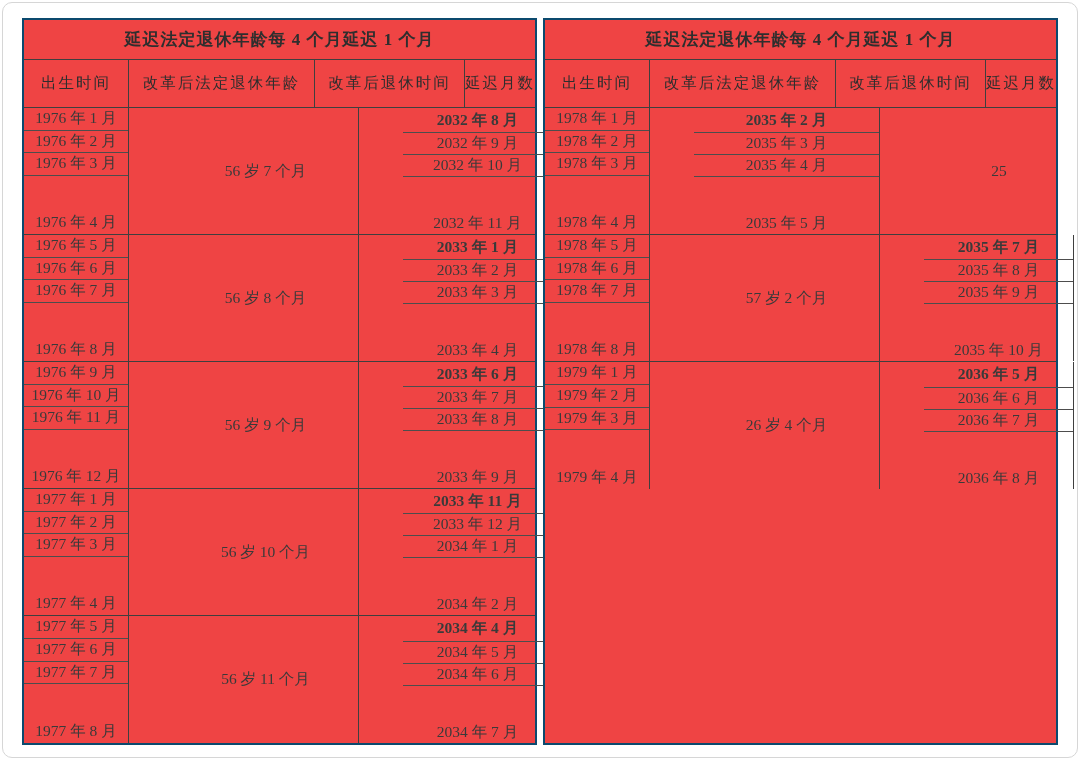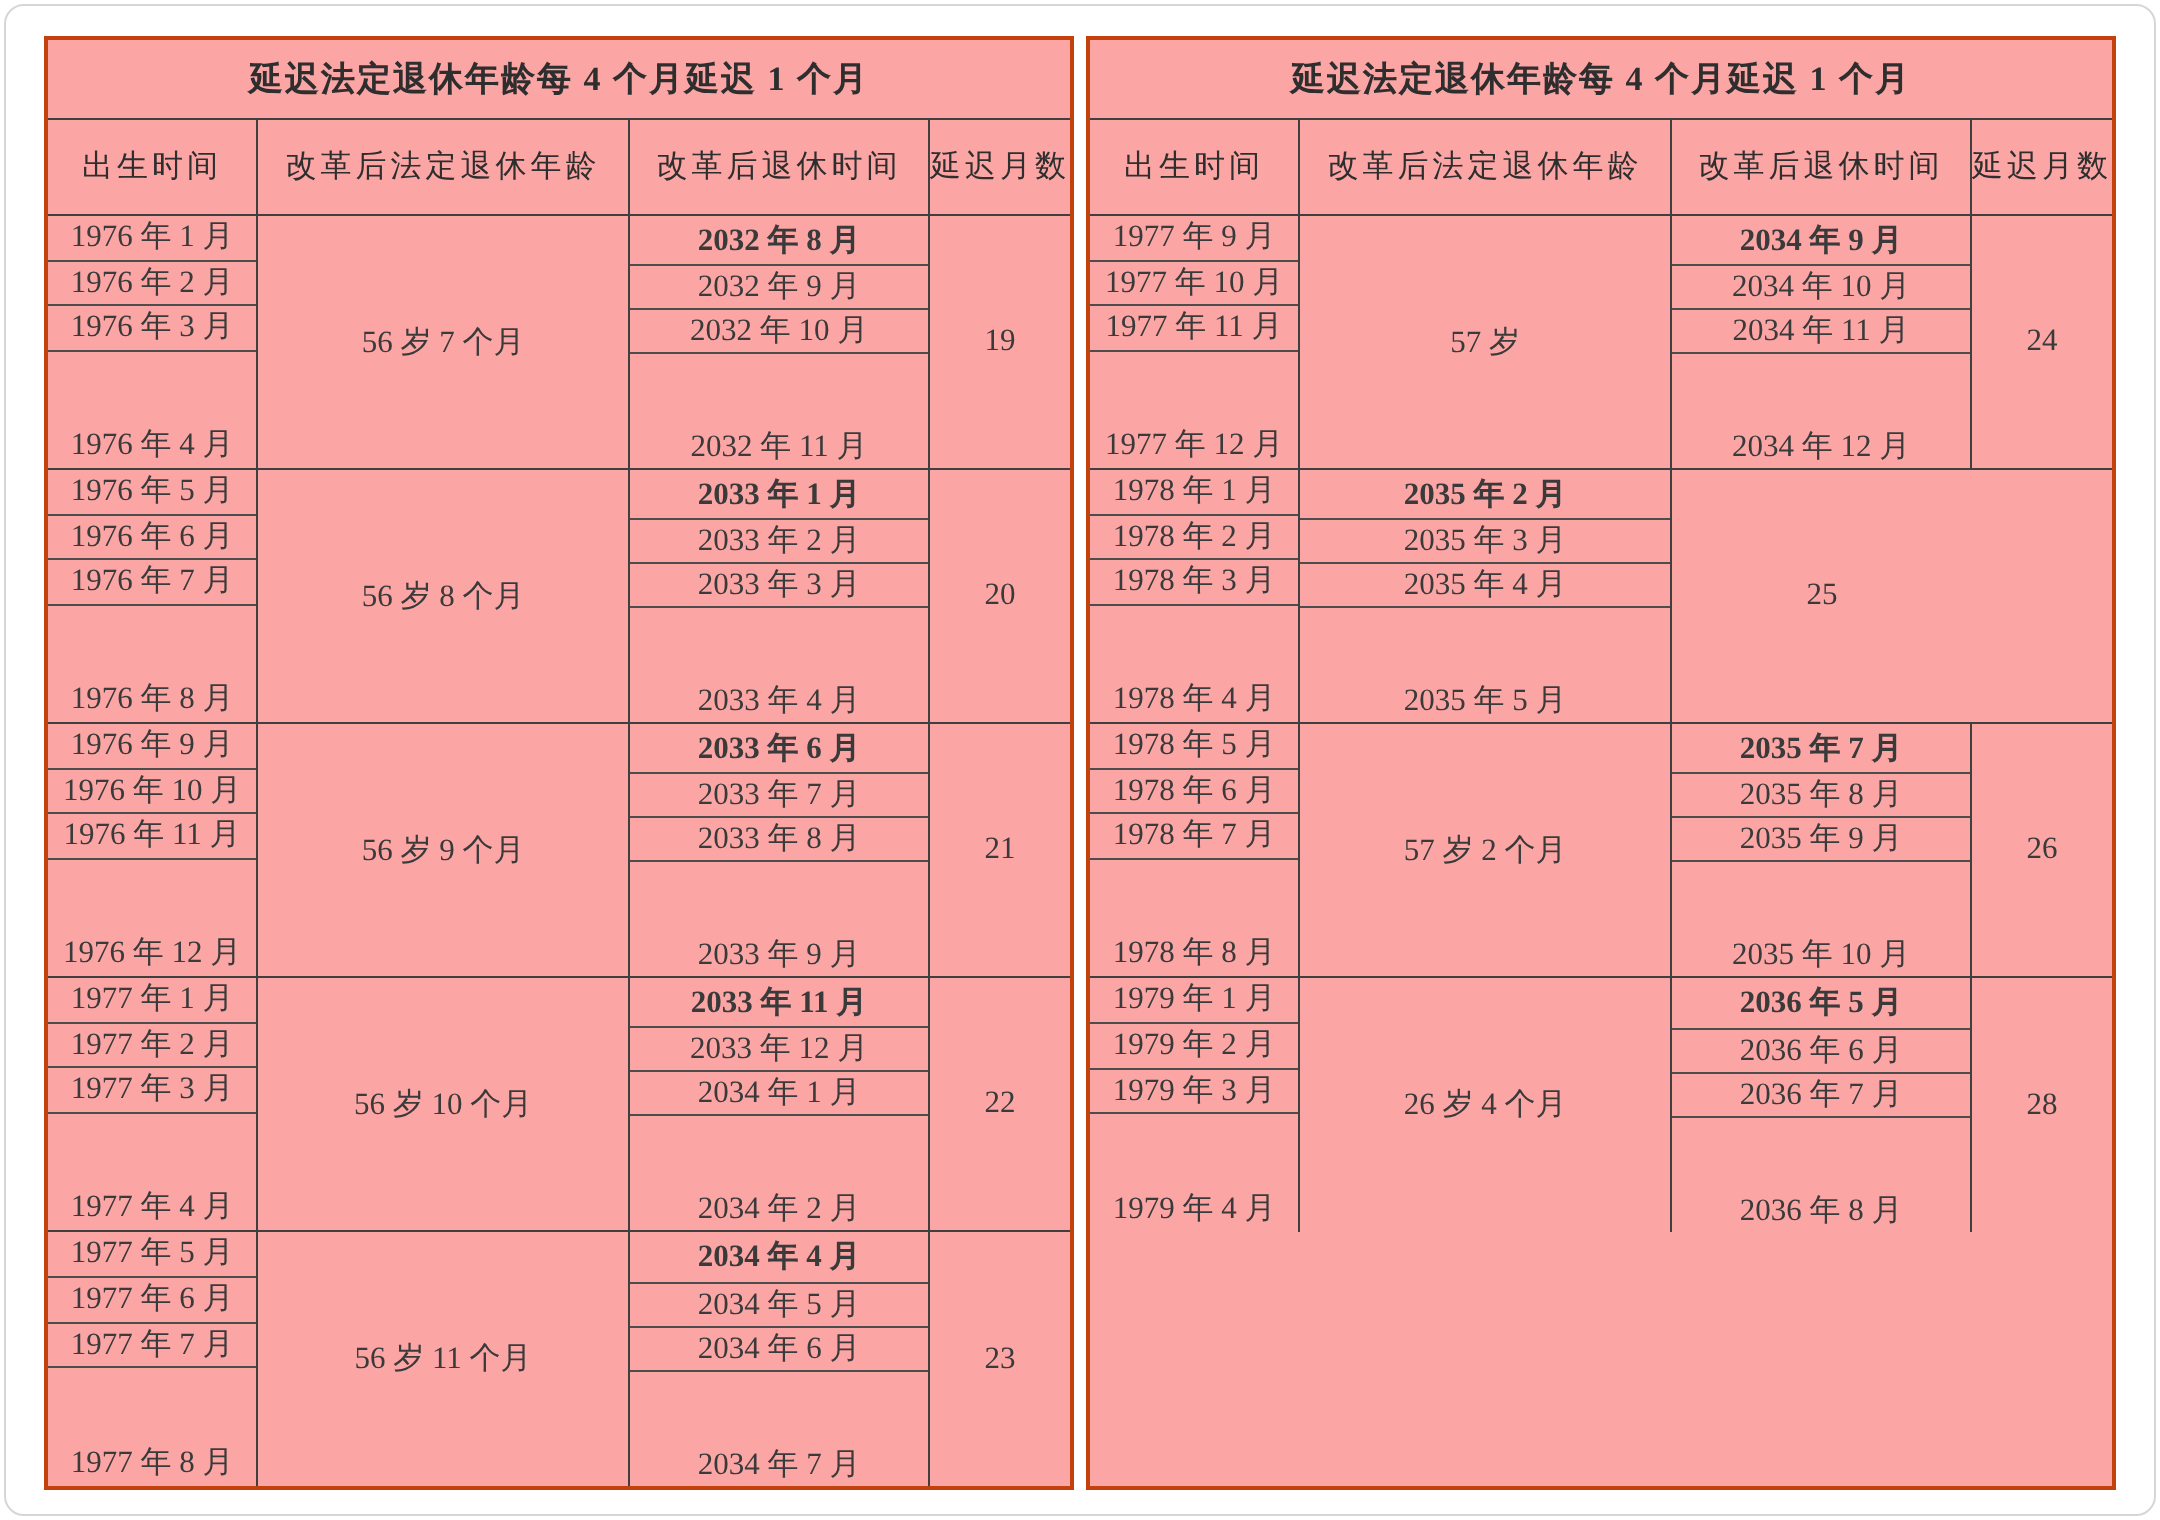--- a/index.html
+++ b/index.html
@@ -9,42 +9,42 @@
     color:#3a3a3a;
   }
   .page-frame {
     position:absolute; inset:2px; border:1px solid #d6d6d6; border-radius:10px;
     pointer-events:none;
   }
   .tables-wrap {
     position:absolute; left:22px; top:18px; display:flex; gap:6px;
   }
   .tbl {
-    width:515px; box-sizing:border-box; background:#fca5a5;
-    border:2px solid #c2410c; display:flex; flex-direction:column;
+    width:515px; box-sizing:border-box; background:#ef4444;
+    border:2px solid #0c4a6e; display:flex; flex-direction:column;
   }
   .title-row {
     height:40px; box-sizing:border-box; border-bottom:1px solid #3f3f3f;
     display:flex; align-items:center; justify-content:center;
     font-weight:bold; font-size:17px; letter-spacing:1px; color:#2e2e2e;
   }
   .header-row, .group-row {
     display:grid; grid-template-columns:105px 186px 150px 1fr;
   }
   .header-row {
     height:48px; box-sizing:border-box; border-bottom:1px solid #3f3f3f;
     font-weight:normal; font-size:15.5px; color:#2e2e2e;
   }
   .hcell {
     display:flex; align-items:center; justify-content:center;
     border-right:1px solid #3f3f3f; letter-spacing:2px; box-sizing:border-box;
   }
   .hcell:last-child { border-right:none; }
   .group-row {
-    height:127px; box-sizing:border-box; border-bottom:1px solid #3f3f3f;
+    height:127px; box-sizing:border-box; border-bottom:1px solid #3f3f3f;gap:44px;
   }
   .group-row:last-child { border-bottom:none; }
   .gcell {
     box-sizing:border-box; border-right:1px solid #3f3f3f; font-size:15.5px;
   }
   .gcell.delay { border-right:none; }
   .center-cell { display:flex; align-items:center; justify-content:center; }
   .months { display:flex; flex-direction:column; }
   .months .sub {
     box-sizing:border-box; height:25%;
@@ -159,36 +159,20 @@
     <div class="title-row">延迟法定退休年龄每 4 个月延迟 1 个月</div>
     <div class="header-row">
       <div class="hcell">出生时间</div>
       <div class="hcell">改革后法定退休年龄</div>
       <div class="hcell">改革后退休时间</div>
       <div class="hcell">延迟月数</div>
     </div>
     <div>
         <div class="group-row">
           <div class="gcell months">
-            <div class="sub">1977 年 9 月</div>
-            <div class="sub">1977 年 10 月</div>
-            <div class="sub">1977 年 11 月</div>
-            <div class="sub">1977 年 12 月</div>
-          </div>
-          <div class="gcell center-cell">57 岁</div>
-          <div class="gcell months staggered">
-            <div class="sub">2034 年 9 月</div>
-            <div class="sub">2034 年 10 月</div>
-            <div class="sub">2034 年 11 月</div>
-            <div class="sub">2034 年 12 月</div>
-          </div>
-          <div class="gcell delay center-cell">24</div>
-        </div>
-        <div class="group-row">
-          <div class="gcell months">
             <div class="sub">1978 年 1 月</div>
             <div class="sub">1978 年 2 月</div>
             <div class="sub">1978 年 3 月</div>
             <div class="sub">1978 年 4 月</div>
           </div>
           <div class="gcell months staggered">
             <div class="sub">2035 年 2 月</div>
             <div class="sub">2035 年 3 月</div>
             <div class="sub">2035 年 4 月</div>
             <div class="sub">2035 年 5 月</div>

